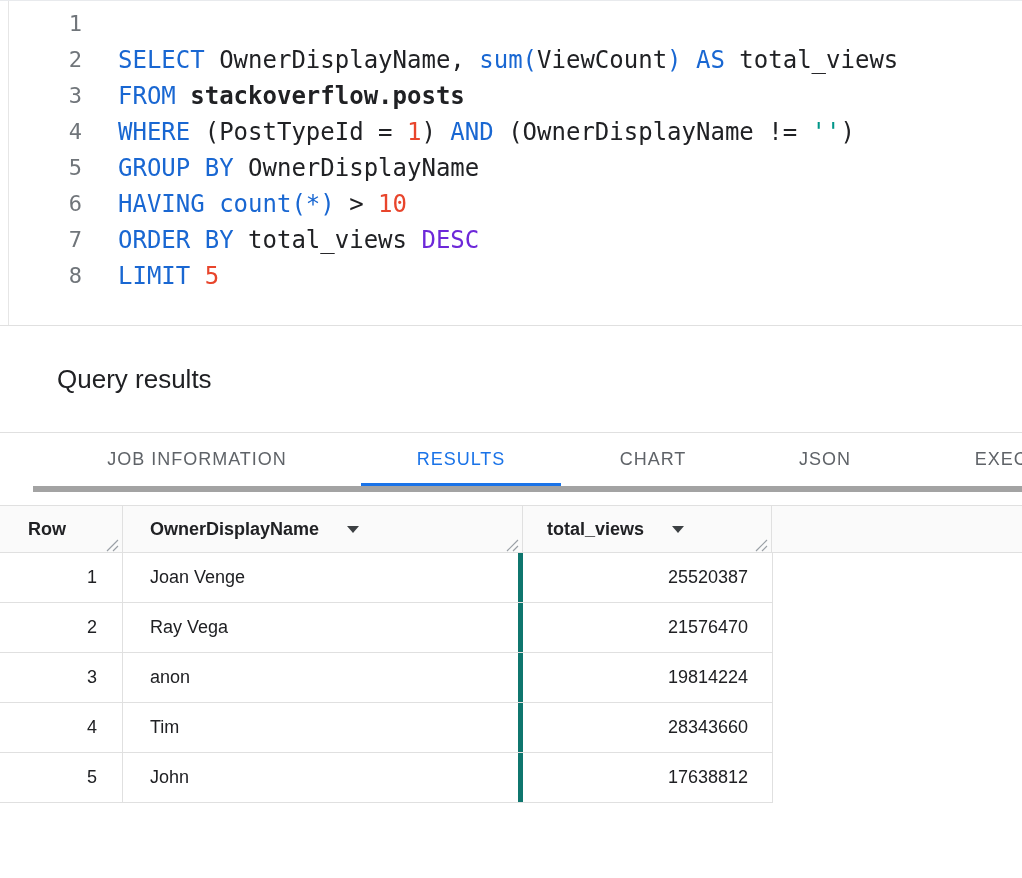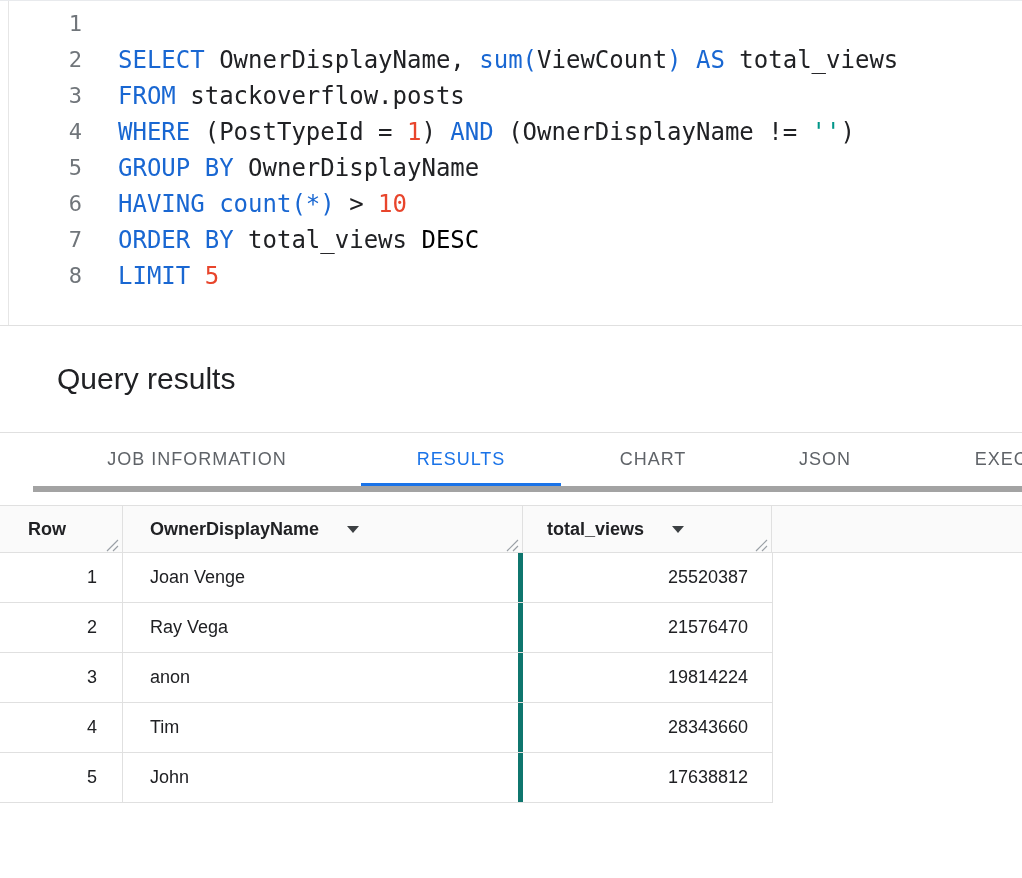--- a/index.html
+++ b/index.html
@@ -40,21 +40,21 @@
   }
   .code { padding-left: 36px; }
 
   
   .title-section {
     height: 107px;
     border-bottom: 1px solid #e0e0e0;
     display: flex; align-items: center;
     padding-left: 57px;
   }
-  .page-title { font-size: 30px; font-weight: 400; color: #202124; }
+  .page-title { font-size: 26px; font-weight: 400; color: #202124; }
 
   
   .tabbar {
     height: 59px;
     border-bottom: 6px solid #a3a3a3;
     display: flex;
     overflow: hidden;
     width: 1022px;
     margin-left: 33px;
   }
@@ -122,25 +122,25 @@
   .td.col-2 { width: 249px; justify-content: flex-end; padding-right: 24px; }
 </style>
 </head>
 <body>
 
 <div class="editor-section">
   <div class="gutter-line"></div>
   <div id="code-lines">
       <div class="code-line"><span class="ln" style="color: rgb(112, 117, 122);">1</span></div>
       <div class="code-line"><span class="ln" style="color: rgb(112, 117, 122);">2</span><span class="code"><span style="color: rgb(25, 103, 210);">SELECT</span><span style="color: rgb(32, 33, 36);"> OwnerDisplayName, </span><span style="color: rgb(25, 103, 210);">sum(</span><span style="color: rgb(32, 33, 36);">ViewCount</span><span style="color: rgb(25, 103, 210);">)</span><span style="color: rgb(32, 33, 36);"> </span><span style="color: rgb(25, 103, 210);">AS</span><span style="color: rgb(32, 33, 36);"> total_views</span></span></div>
-      <div class="code-line"><span class="ln" style="color: rgb(112, 117, 122);">3</span><span class="code"><span style="color: rgb(25, 103, 210);">FROM</span><span style="color: rgb(32, 33, 36);"> stackoverflow.posts</span></span></div>
+      <div class="code-line"><span class="ln" style="color: rgb(112, 117, 122);">3</span><span class="code"><span style="color: rgb(25, 103, 210);">FROM</span><span style="color: rgb(32, 33, 36); font-weight: bold;"> stackoverflow.posts</span></span></div>
       <div class="code-line"><span class="ln" style="color: rgb(112, 117, 122);">4</span><span class="code"><span style="color: rgb(25, 103, 210);">WHERE</span><span style="color: rgb(32, 33, 36);"> (PostTypeId = </span><span style="color: rgb(232, 69, 44);">1</span><span style="color: rgb(32, 33, 36);">) </span><span style="color: rgb(25, 103, 210);">AND</span><span style="color: rgb(32, 33, 36);"> (OwnerDisplayName != </span><span style="color: rgb(0, 150, 136);">''</span><span style="color: rgb(32, 33, 36);">)</span></span></div>
       <div class="code-line"><span class="ln" style="color: rgb(112, 117, 122);">5</span><span class="code"><span style="color: rgb(25, 103, 210);">GROUP BY</span><span style="color: rgb(32, 33, 36);"> OwnerDisplayName</span></span></div>
       <div class="code-line"><span class="ln" style="color: rgb(112, 117, 122);">6</span><span class="code"><span style="color: rgb(25, 103, 210);">HAVING</span><span style="color: rgb(32, 33, 36);"> </span><span style="color: rgb(25, 103, 210);">count(*)</span><span style="color: rgb(32, 33, 36);"> &gt; </span><span style="color: rgb(232, 69, 44);">10</span></span></div>
-      <div class="code-line"><span class="ln" style="color: rgb(112, 117, 122);">7</span><span class="code"><span style="color: rgb(25, 103, 210);">ORDER BY</span><span style="color: rgb(32, 33, 36);"> total_views </span><span style="color: #000000;">DESC</span></span></div>
+      <div class="code-line"><span class="ln" style="color: rgb(112, 117, 122);">7</span><span class="code"><span style="color: rgb(25, 103, 210);">ORDER BY</span><span style="color: rgb(32, 33, 36);"> total_views </span><span style="color: #6d28d9;">DESC</span></span></div>
       <div class="code-line"><span class="ln" style="color: rgb(112, 117, 122);">8</span><span class="code"><span style="color: rgb(25, 103, 210);">LIMIT</span><span style="color: rgb(32, 33, 36);"> </span><span style="color: rgb(232, 69, 44);">5</span></span></div>
     </div>
 </div>
 
 <div class="title-section">
   <div class="page-title">Query results</div>
 </div>
 
 <div class="tabbar" id="tabbar">
     <div class="tab">JOB INFORMATION</div>

